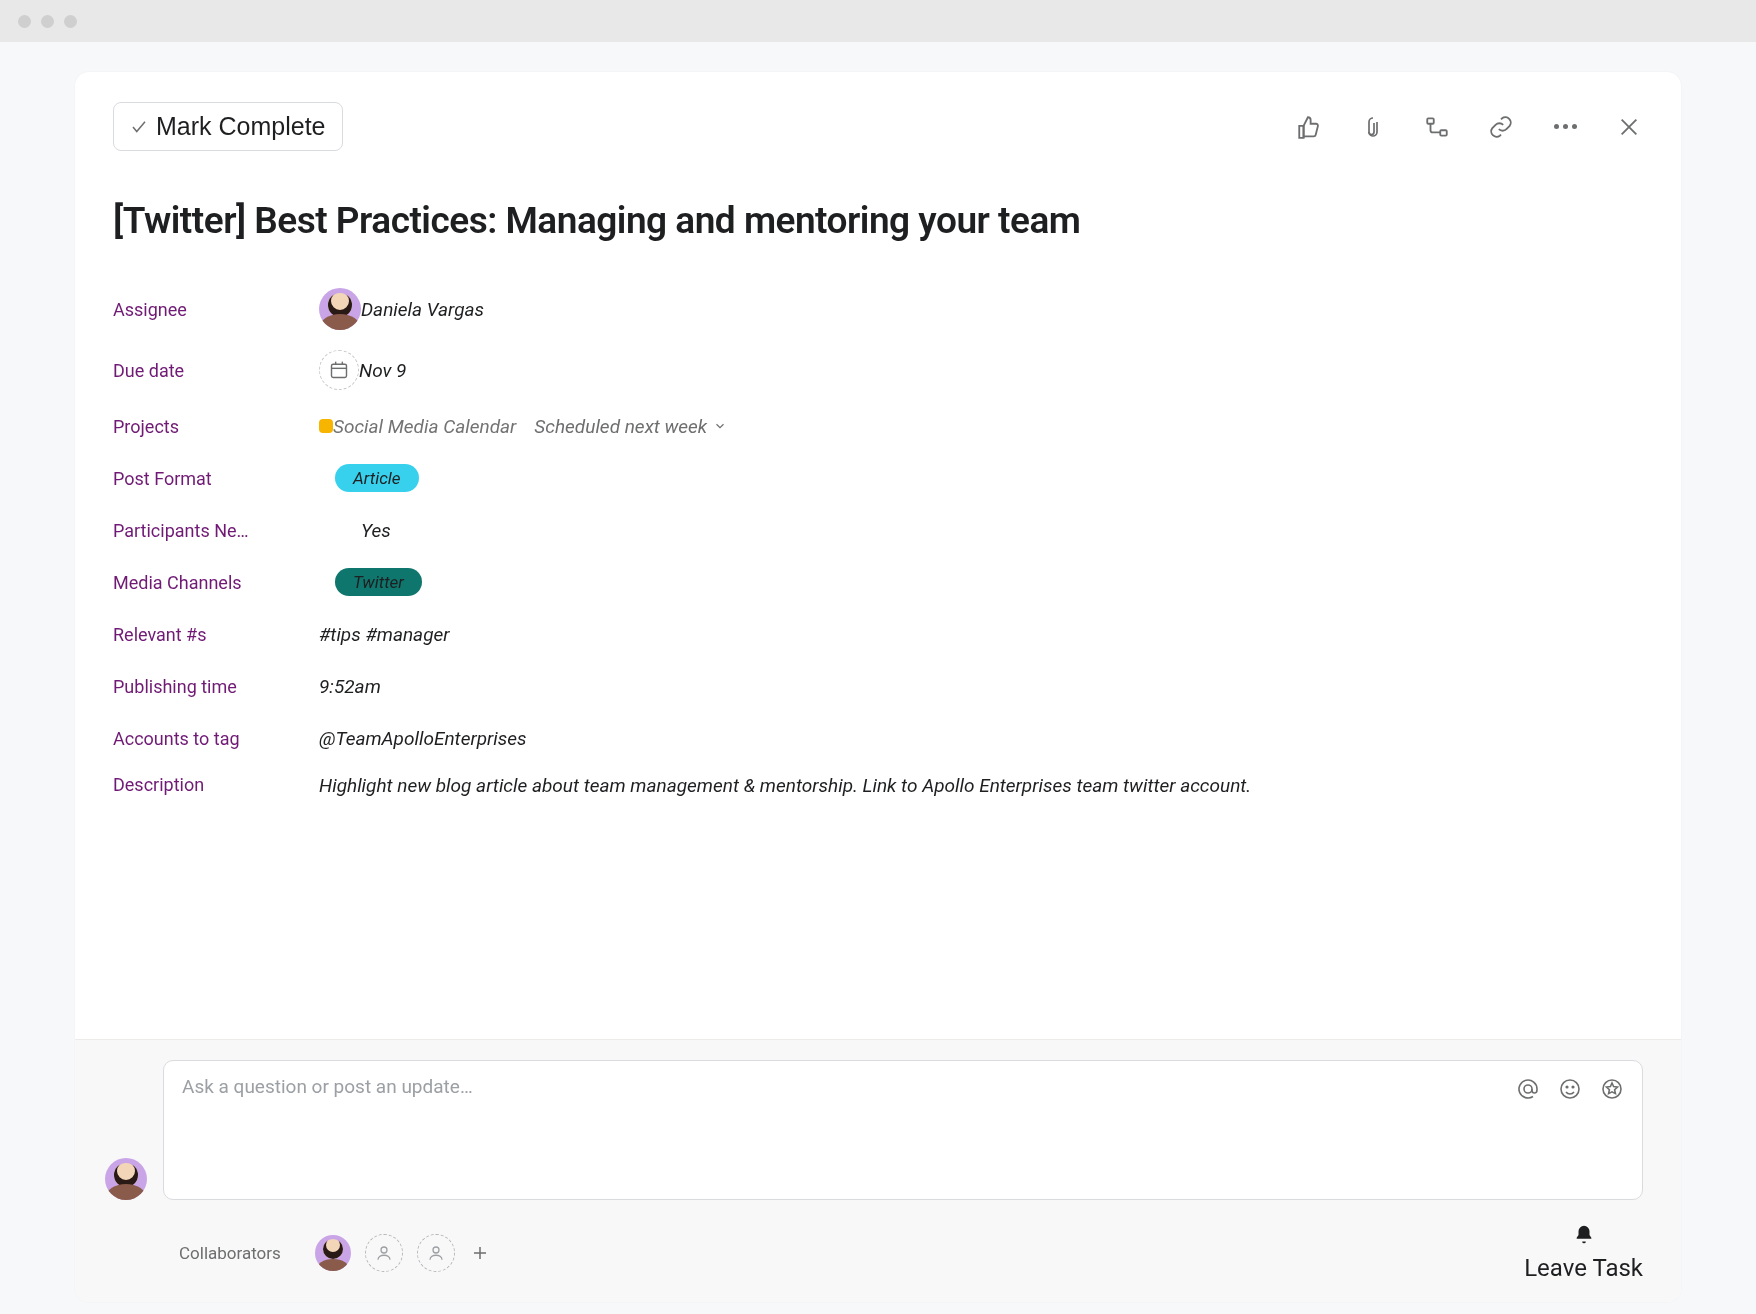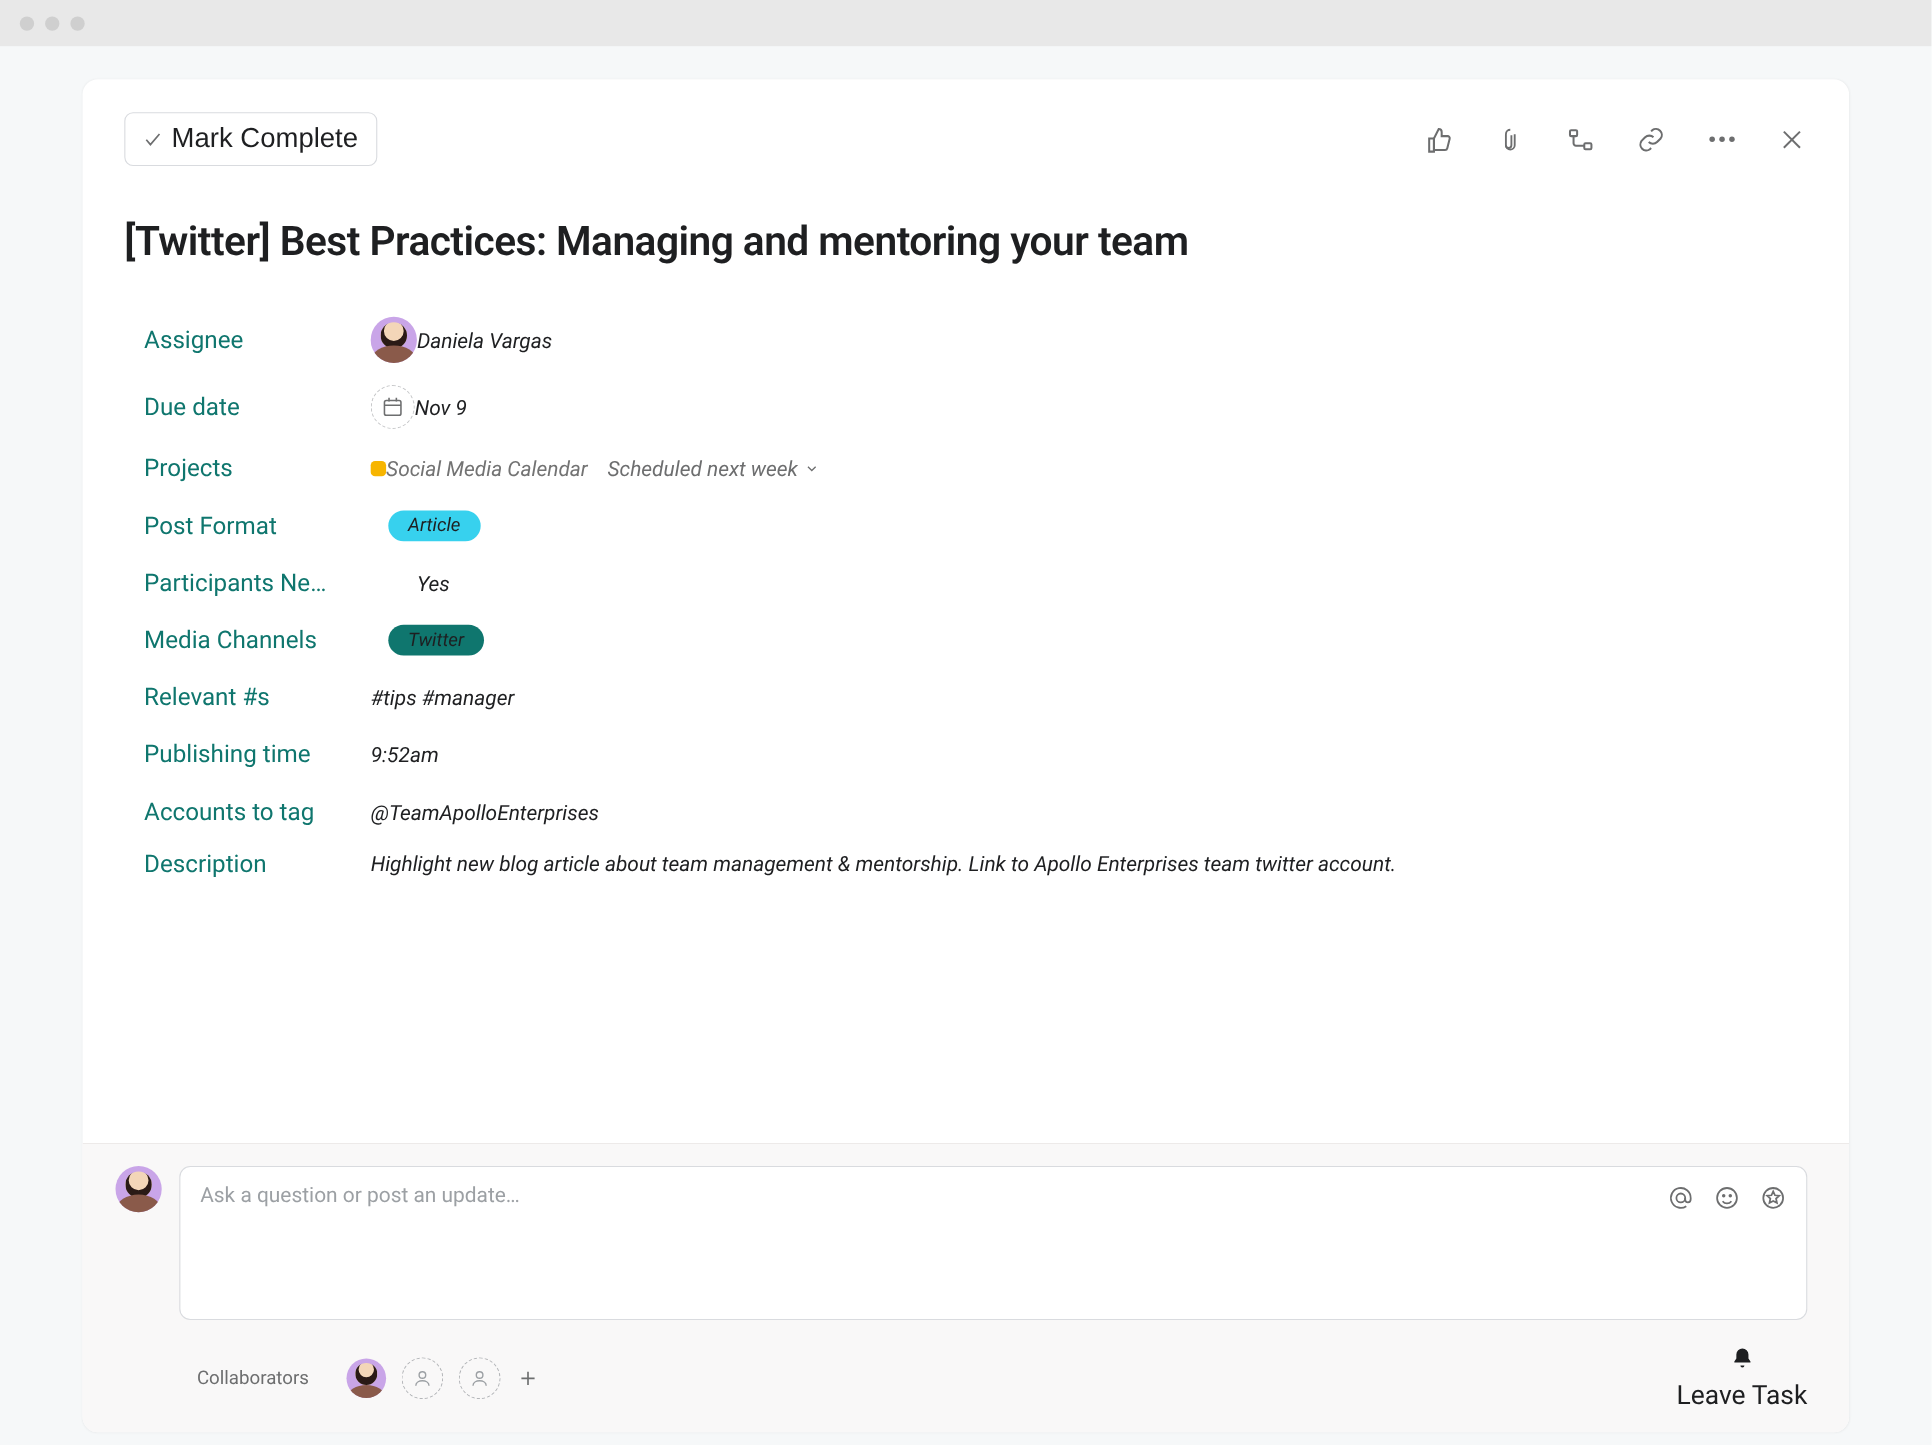--- a/index.html
+++ b/index.html
@@ -66,27 +66,26 @@
     letter-spacing: -0.5px;
   }
   .field-row {
     display: flex;
     align-items: center;
     min-height: 52px;
     padding: 10px 0;
   }
   .field-label {
     width: 206px;
-    font-size: 22px;
-    color: #0f766e;
+    font-size: 18px;
+    color: #701a75;
     flex-shrink: 0;
     white-space: nowrap;
     overflow: hidden;
     text-overflow: ellipsis;
-    margin-left: 18px;
   }
   .field-value {
     font-size: 19px;
     color: #1e1f21;
     display: flex;
     align-items: center;
     font-style: italic;
   }
   .avatar {
     width: 42px; height: 42px; border-radius: 50%;
@@ -127,21 +126,21 @@
   .indent-val { padding-left: 42px; }
   .footer-area {
     position: absolute;
     left: 0; right: 0; bottom: 0;
     background: #f9f8f8;
     border-top: 1px solid #edeae9;
     border-radius: 0 0 14px 14px;
     padding: 20px 38px 20px 30px;
   }
   .comment-row {
-    display: flex; gap: 16px; align-items: flex-start;
+    display: flex; gap: 16px; align-items: flex-end;
   }
   .comment-box {
     flex: 1;
     border: 1.5px solid #d9dbdf;
     border-radius: 10px;
     background: #fff;
     min-height: 140px;
     padding: 14px 18px;
     display: flex;
     justify-content: space-between;

